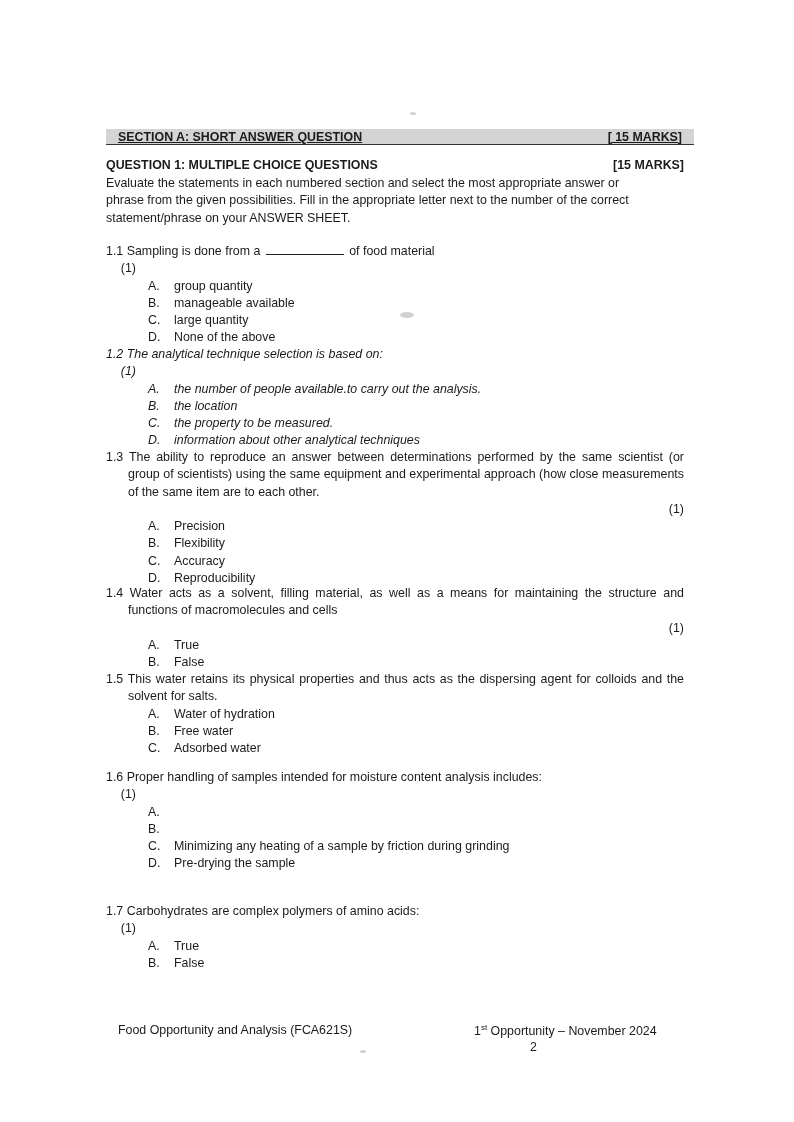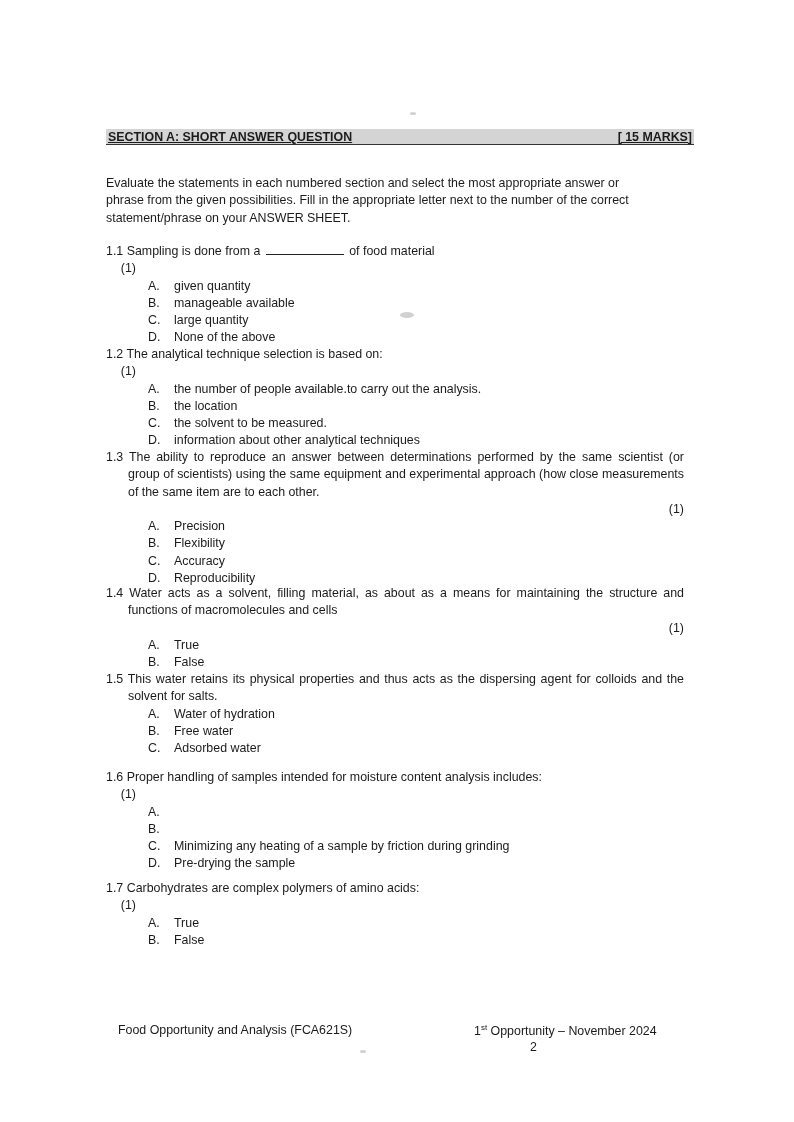--- a/index.html
+++ b/index.html
@@ -6,21 +6,21 @@
     body {
       width: 794px; height: 1122px; position: relative; overflow: hidden;
       font-family: "Liberation Sans", "DejaVu Sans", sans-serif;
       color: #1b1b1b; font-size: 12.4px;
     }
     .page { position: absolute; left: 0; top: 0; width: 794px; height: 1122px; }
     .section-bar {
       position: absolute; left: 106px; top: 129px; width: 588px; height: 16px;
       background: #d4d4d4; border-bottom: 1.5px solid #333;
       display: flex; justify-content: space-between; align-items: center;
-      font-weight: bold; font-size: 12.4px; padding: 0 2px; box-sizing: border-box;
+      font-weight: bold; font-size: 12.4px; padding: 0 12px; box-sizing: border-box;
     }
     .section-bar span { text-decoration: underline; }
     .q-header {
       position: absolute; left: 106px; top: 158px; width: 578px;
       display: flex; justify-content: space-between; font-weight: bold;
     }
     .instructions {
       position: absolute; left: 106px; top: 175px; width: 540px; line-height: 17.3px;
     }
     .question { position: absolute; left: 106px; width: 578px; }
@@ -45,65 +45,69 @@
 
   <div class="speck" style="left:410px;top:112px;width:6px;height:3px;"></div>
   <div class="speck" style="left:400px;top:312px;width:14px;height:6px;"></div>
   <div class="speck" style="left:360px;top:1050px;width:6px;height:3px;"></div>
 
   <div class="section-bar">
     <span>SECTION A: SHORT ANSWER QUESTION</span>
     <span>[ 15 MARKS]</span>
   </div>
 
+  <div class="q-header">
+    <span>QUESTION 1: MULTIPLE CHOICE QUESTIONS</span>
+    <span>[15 MARKS]</span>
+  </div>
 
   <div class="instructions">Evaluate the statements in each numbered section and select the most appropriate answer or phrase from the given possibilities. Fill in the appropriate letter next to the number of the correct statement/phrase on your ANSWER SHEET.</div>
 
   <div class="question" style="top:243px;">
     <div class="stem">
       <span class="stem-text"><span>1.1</span> <span>Sampling is done from a</span> <span class="blank"></span> <span>of food material</span></span>
       <span class="marks">(1)</span>
     </div>
     <ul class="opts">
       <li>
           <span class="opt-letter">A.</span>
-          <span>given quantity</span>
+          <span>group quantity</span>
         </li>
       <li>
           <span class="opt-letter">B.</span>
           <span>manageable available</span>
         </li>
       <li>
           <span class="opt-letter">C.</span>
           <span>large quantity</span>
         </li>
       <li>
           <span class="opt-letter">D.</span>
           <span>None of the above</span>
         </li>
     </ul>
   </div>
 
-  <div class="question" style="top:346px;">
+  <div class="question" style="top:346px;font-style:italic;">
     <div class="stem">
       <span class="stem-text"><span>1.2</span> <span>The analytical technique selection is based on:</span></span>
       <span class="marks">(1)</span>
     </div>
     <ul class="opts">
       <li>
           <span class="opt-letter">A.</span>
           <span>the number of people available.to carry out the analysis.</span>
         </li>
       <li>
           <span class="opt-letter">B.</span>
           <span>the location</span>
         </li>
       <li>
           <span class="opt-letter">C.</span>
-          <span>the solvent to be measured.</span>
+          <span>the property to be measured.</span>
         </li>
       <li>
           <span class="opt-letter">D.</span>
           <span>information about other analytical techniques</span>
         </li>
     </ul>
   </div>
 
   <div class="question" style="top:449px;">
     <div class="stem">
@@ -125,21 +129,21 @@
         </li>
       <li>
           <span class="opt-letter">D.</span>
           <span>Reproducibility</span>
         </li>
     </ul>
   </div>
 
   <div class="question" style="top:585px;">
     <div class="stem">
-      <span class="stem-text justify"><span>1.4</span> <span>Water acts as a solvent, filling material, as about as a means for maintaining the structure and functions of macromolecules and cells</span></span>
+      <span class="stem-text justify"><span>1.4</span> <span>Water acts as a solvent, filling material, as well as a means for maintaining the structure and functions of macromolecules and cells</span></span>
       <span class="marks" style="align-self:flex-end;">(1)</span>
     </div>
     <ul class="opts">
       <li>
           <span class="opt-letter">A.</span>
           <span>True</span>
         </li>
       <li>
           <span class="opt-letter">B.</span>
           <span>False</span>
@@ -183,21 +187,21 @@
           <span class="opt-letter">C.</span>
           <span>Minimizing any heating of a sample by friction during grinding</span>
         </li>
       <li>
           <span class="opt-letter">D.</span>
           <span>Pre-drying the sample</span>
         </li>
     </ul>
   </div>
 
-  <div class="question" style="top:880px;">
+  <div class="question" style="top:903px;">
     <div class="stem">
       <span class="stem-text"><span>1.7</span> <span>Carbohydrates are complex polymers of amino acids:</span></span>
       <span class="marks">(1)</span>
     </div>
     <ul class="opts">
       <li>
           <span class="opt-letter">A.</span>
           <span>True</span>
         </li>
       <li>

